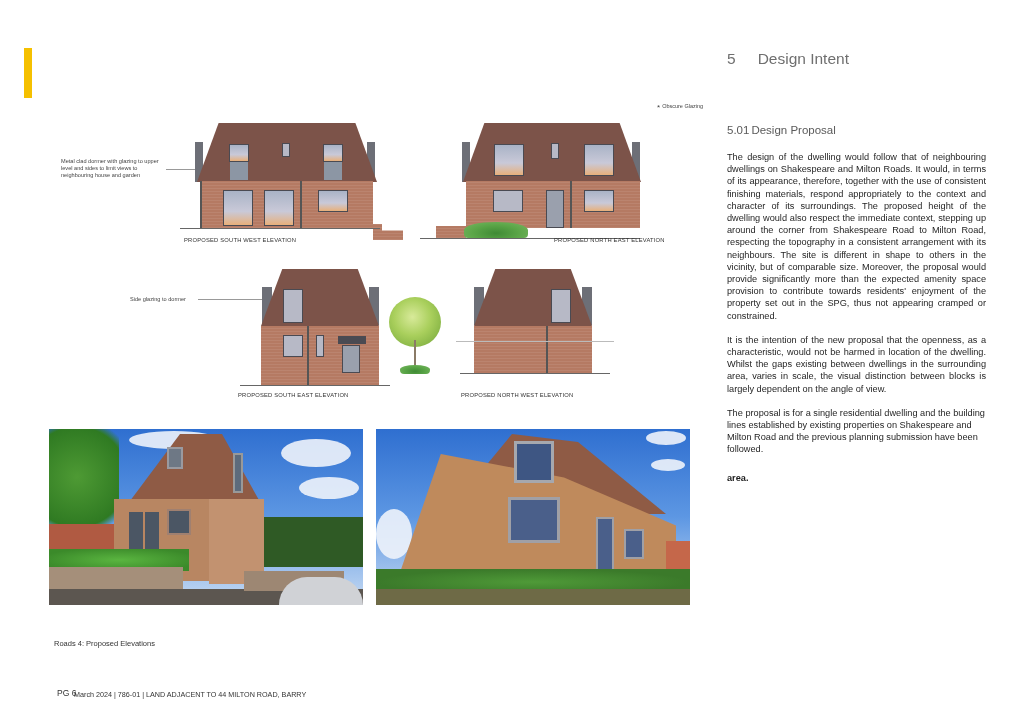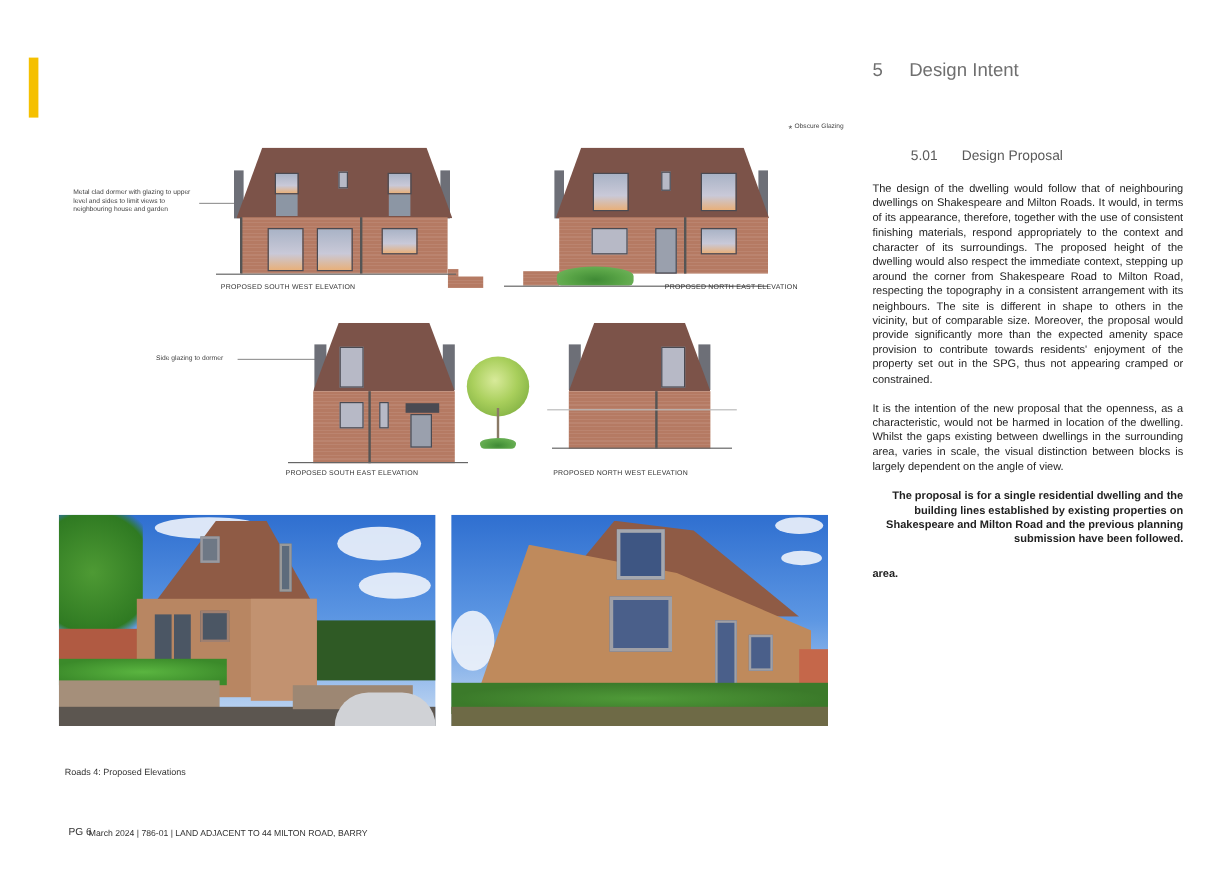--- a/index.html
+++ b/index.html
@@ -3,24 +3,24 @@
 <meta charset="utf-8">
 <style>
   * { box-sizing: border-box; margin: 0; padding: 0; }
   html, body { width: 1024px; height: 725px; background: #ffffff; overflow: hidden; }
   body { position: relative; font-family: "Liberation Sans", "DejaVu Sans", sans-serif; color: #222; }
 
   .accent-bar { position: absolute; left: 24px; top: 48px; width: 8px; height: 50px; background: #f5c000; }
 
   
   .section-heading { position: absolute; left: 727px; top: 50px; font-size: 15.5px; color: #6f6f6f; display: flex; gap: 22px; }
-  .subsection-heading { position: absolute; left: 727px; top: 124px; font-size: 11.5px; color: #5a5a5a; display: flex; gap: 20px; margin-left: 32px; }
+  .subsection-heading { position: absolute; left: 727px; top: 124px; font-size: 11.5px; color: #5a5a5a; display: flex; gap: 2px; }
   .body-text { position: absolute; left: 727px; top: 151px; width: 259px; font-size: 9.2px; line-height: 12.2px; color: #1f1f1f; }
   .body-text p { text-align: justify; margin-bottom: 12px; }
-  .body-text p.left { text-align: right; margin-bottom: 0; font-weight: bold; }
+  .body-text p.left { text-align: left; margin-bottom: 0; }
   .body-text p.tail { text-align: left; font-weight: bold; margin-top: 16px; }
 
   .obscure-note { position: absolute; left: 657px; top: 103px; font-size: 5.5px; color: #444; }
   .obscure-note .star { font-size: 8px; vertical-align: top; margin-right: 2px; }
 
   
   .annotation { position: absolute; font-size: 5.6px; line-height: 7px; color: #444; }
   .leader { position: absolute; height: 1px; background: #999; }
   .elev-label { position: absolute; font-size: 5.8px; color: #333; letter-spacing: 0.2px; }
 

